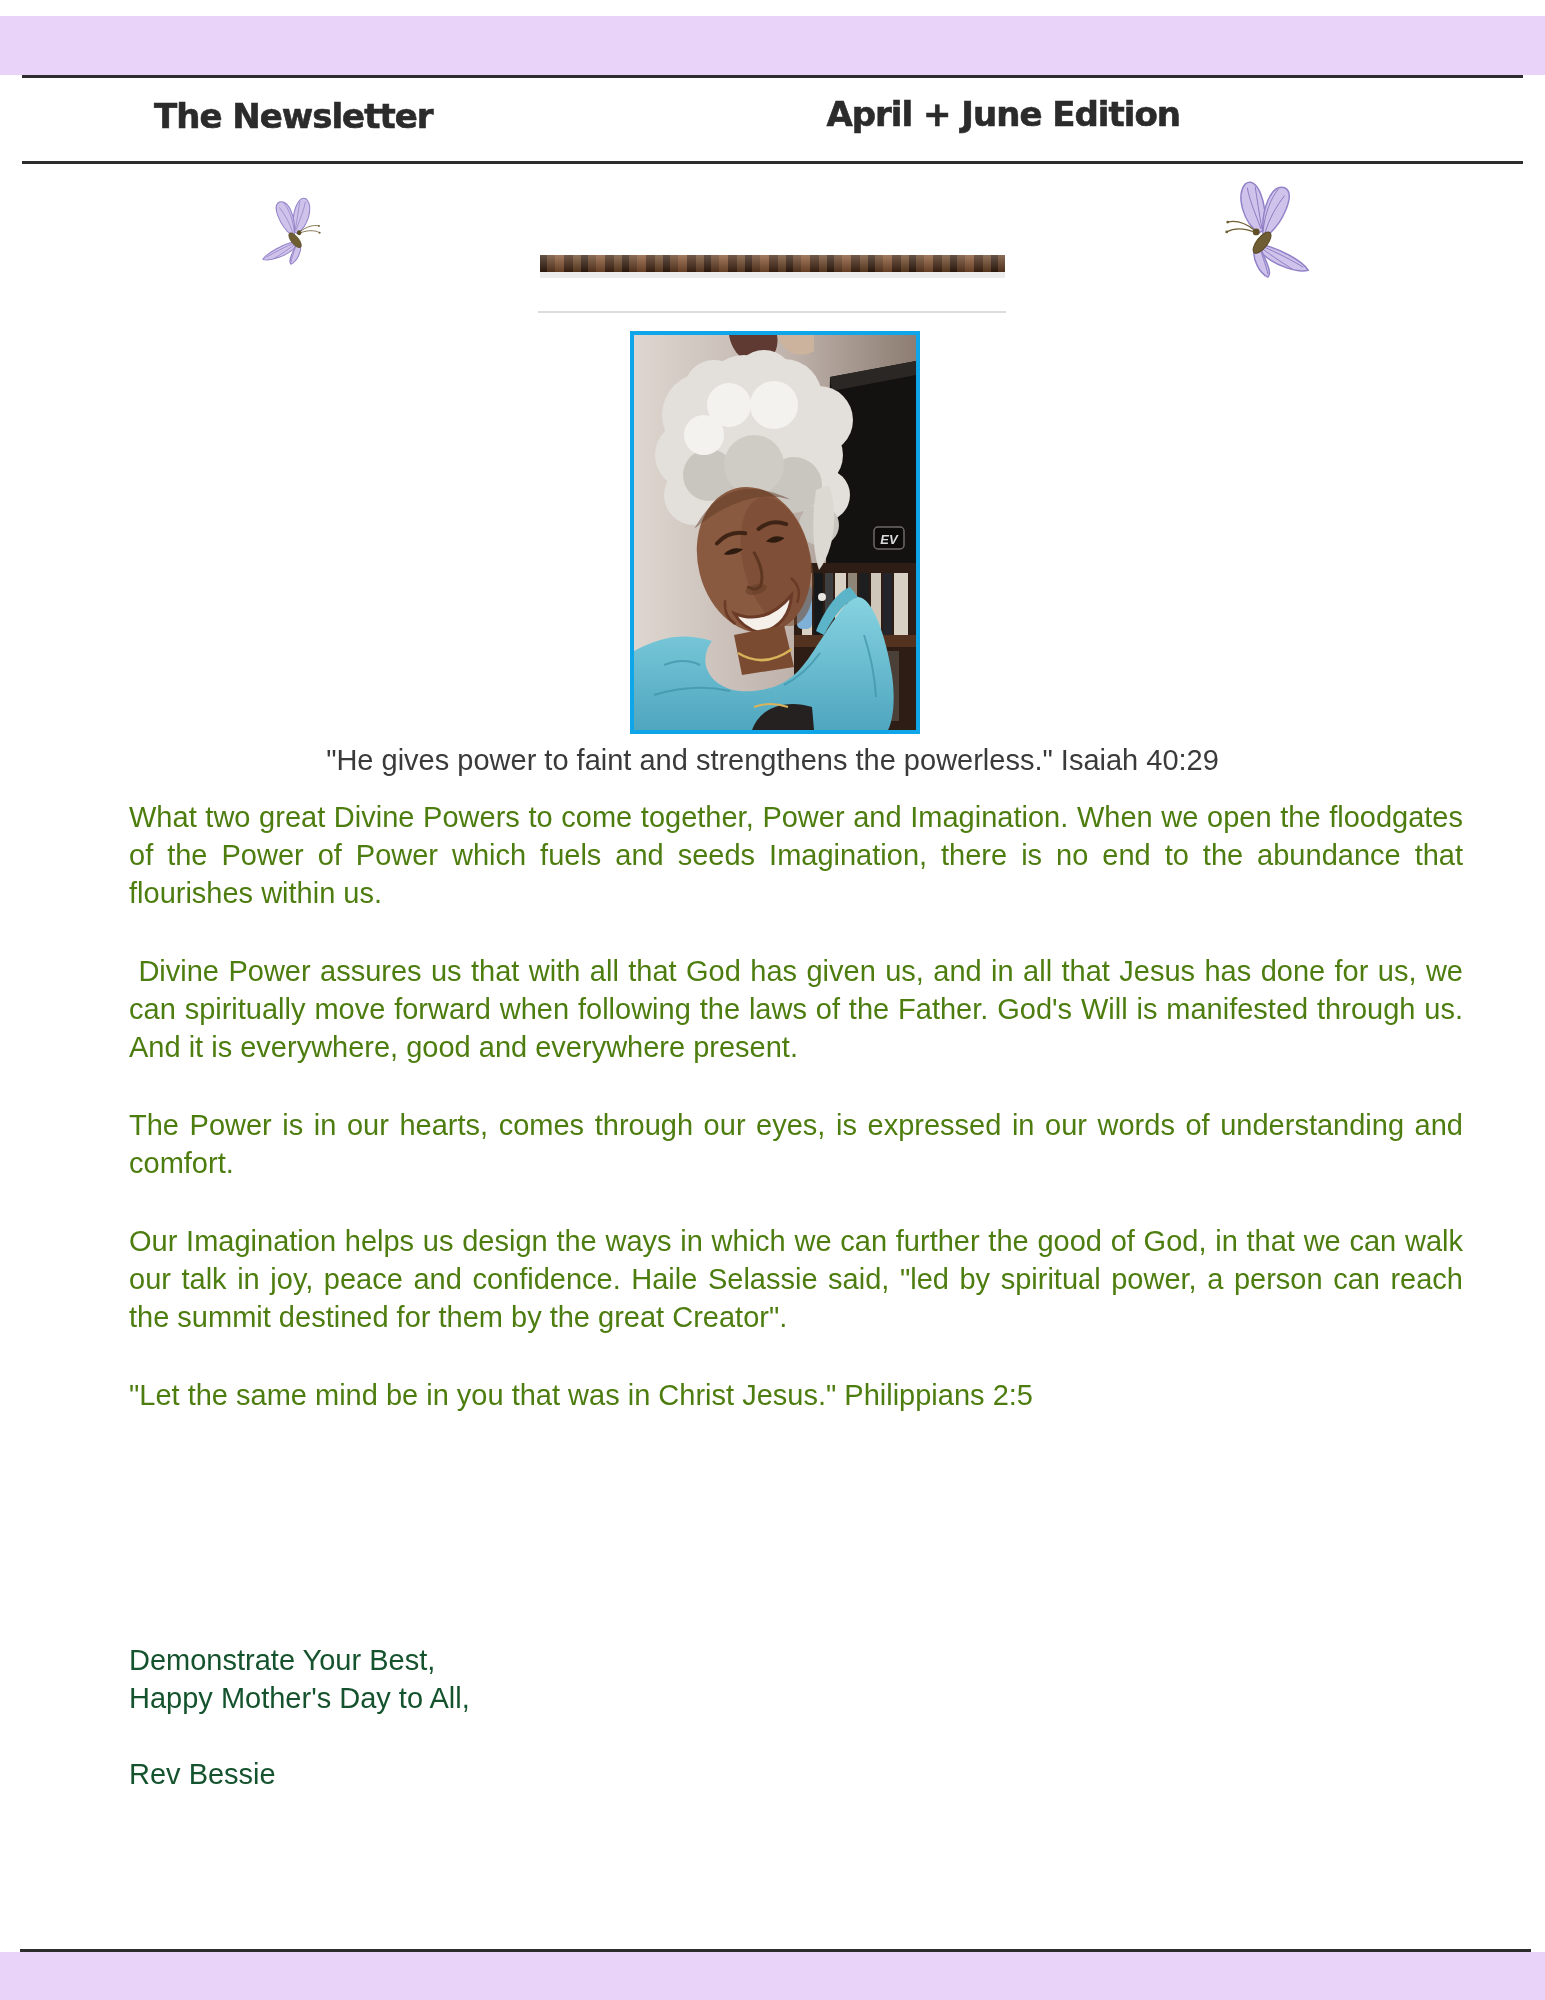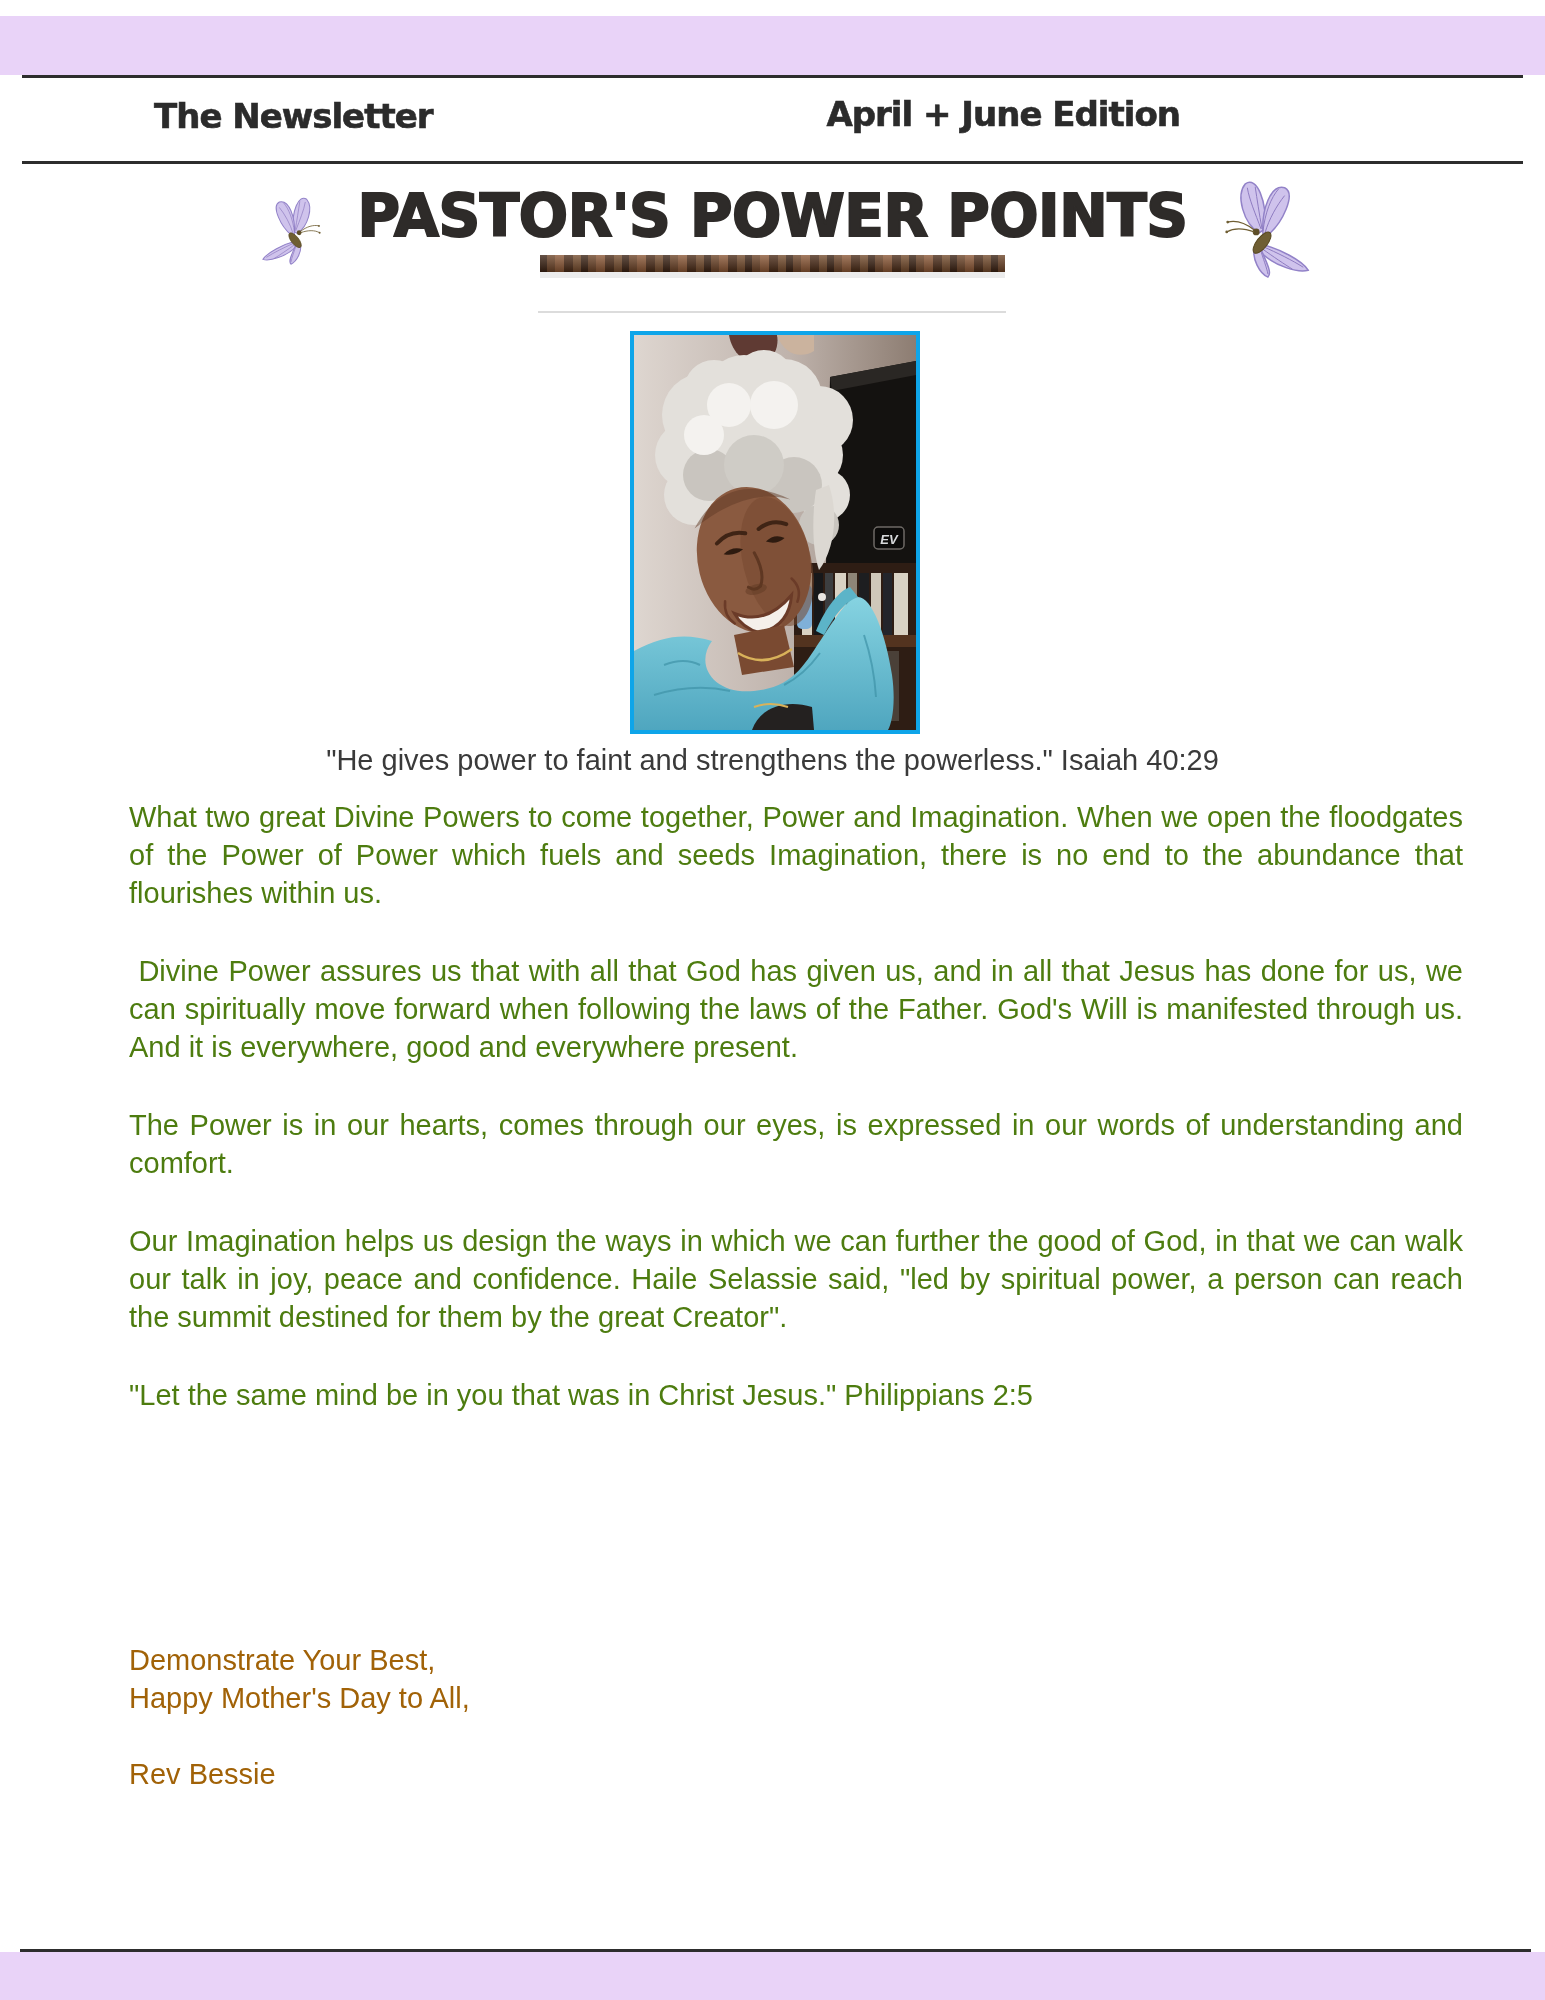--- a/index.html
+++ b/index.html
@@ -59,21 +59,21 @@
     text-align:center;font-size:29px;color:#3a3a3a;
   }
   .article{
     position:absolute;left:129px;width:1334px;top:782px;
     font-size:29px;line-height:38px;color:#4d7c0f;
   }
   .article p{margin:0 0 40px 0;text-align:justify;}
   .article p.single{text-align:left;}
   .closing{
     position:absolute;left:129px;top:1625px;width:900px;
-    font-size:29px;line-height:38px;color:#a16207;
+    font-size:29px;line-height:38px;color:#14532d;
   }
   .closing .sig{margin-top:38px;}
 </style>
 </head>
 <body>
 
 <div class="page">
 
   <div class="band band-top"></div>
   <div class="rule rule-1"></div>
@@ -106,21 +106,20 @@
         <g fill="none" stroke="#6f5e33" stroke-width="1.2">
           <path d="M49,57 C40,50 30,47 22,49"></path>
           <path d="M49,59 C38,55 28,55 21,59"></path>
         </g>
         <circle cx="22" cy="49" r="1.4" fill="#6f5e33"></circle>
         <circle cx="21" cy="59" r="1.4" fill="#6f5e33"></circle>
       </g>
     </svg>
   </div>
 
-  <div class="masthead-title">PASTOR'S POWER POINTS</div>
 
   <div class="butterfly butterfly-right">
     <svg viewBox="0 0 120 110" aria-hidden="true">
         <use href="#bfly"></use>
       </svg>
   </div>
 
   <div class="wood-bar"></div>
   <div class="wood-shadow"></div>
   <div class="faint-line"></div>

